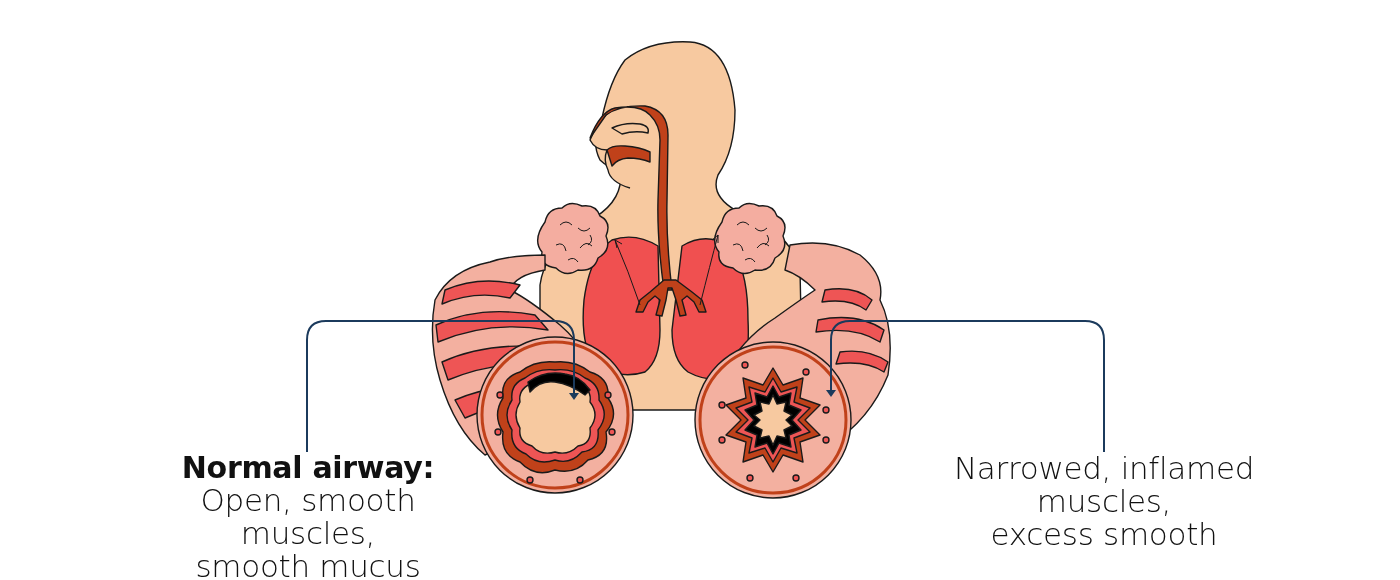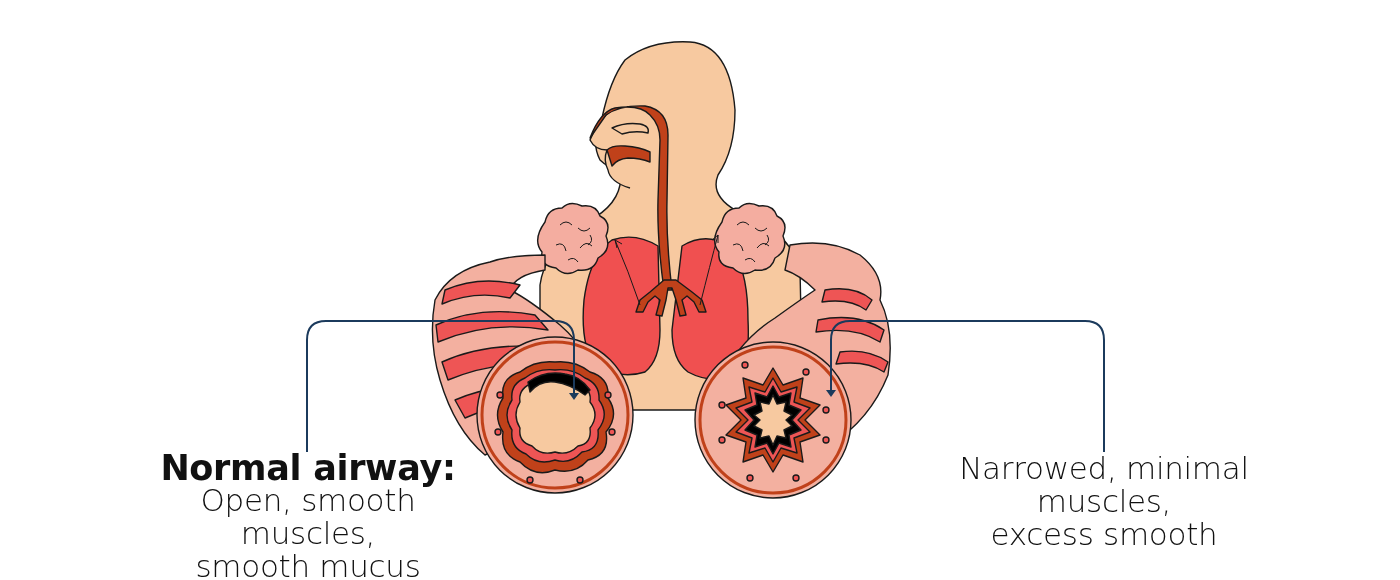--- a/index.html
+++ b/index.html
@@ -1,19 +1,19 @@
 <!DOCTYPE html>
 <html><head>
 <meta charset="utf-8">
 <style>
   html, body { margin:0; padding:0; background:#ffffff; }
   body { width:1400px; height:580px; position:relative; overflow:hidden; font-family:"Liberation Sans", sans-serif; }
   #art { position:absolute; left:0; top:0; width:1400px; height:580px; }
   .label { position:absolute; text-align:center; color:#111111; }
-  .label .title { font-weight:700; font-size:35px; line-height:32px; font-family:"DejaVu Sans", sans-serif; letter-spacing:-0.3px; }
+  .label .title { font-weight:700; font-size:30px; line-height:32px; font-family:"DejaVu Sans", sans-serif; letter-spacing:-0.3px; }
   .label .desc { font-size:31px; line-height:33px; font-family:"DejaVu Sans", sans-serif; font-weight:300; letter-spacing:-0.3px; }
   #label-normal { left:150px; top:452px; width:316px; }
   #label-asthma { left:915px; top:452px; width:378px; }
 </style>
 </head>
 <body>
 
 <svg id="art" viewBox="0 0 1400 580" xmlns="http://www.w3.org/2000/svg">
   <g stroke="#1a1a1a" stroke-width="1.4" stroke-linejoin="round">
 
@@ -100,15 +100,15 @@
   <path d="M826 390 L836 390 L831 397 Z" fill="#1B3A5C"></path>
 </svg>
 
 <div id="label-normal" class="label">
   <div class="title">Normal airway:</div>
   <div class="desc">Open, smooth muscles,</div>
   <div class="desc">smooth mucus</div>
 </div>
 
 <div id="label-asthma" class="label">
-  <div class="desc">Narrowed, minimal muscles,</div>
+  <div class="desc">Narrowed, inflamed muscles,</div>
   <div class="desc">excess smooth</div>
 </div>
 
 </body></html>

